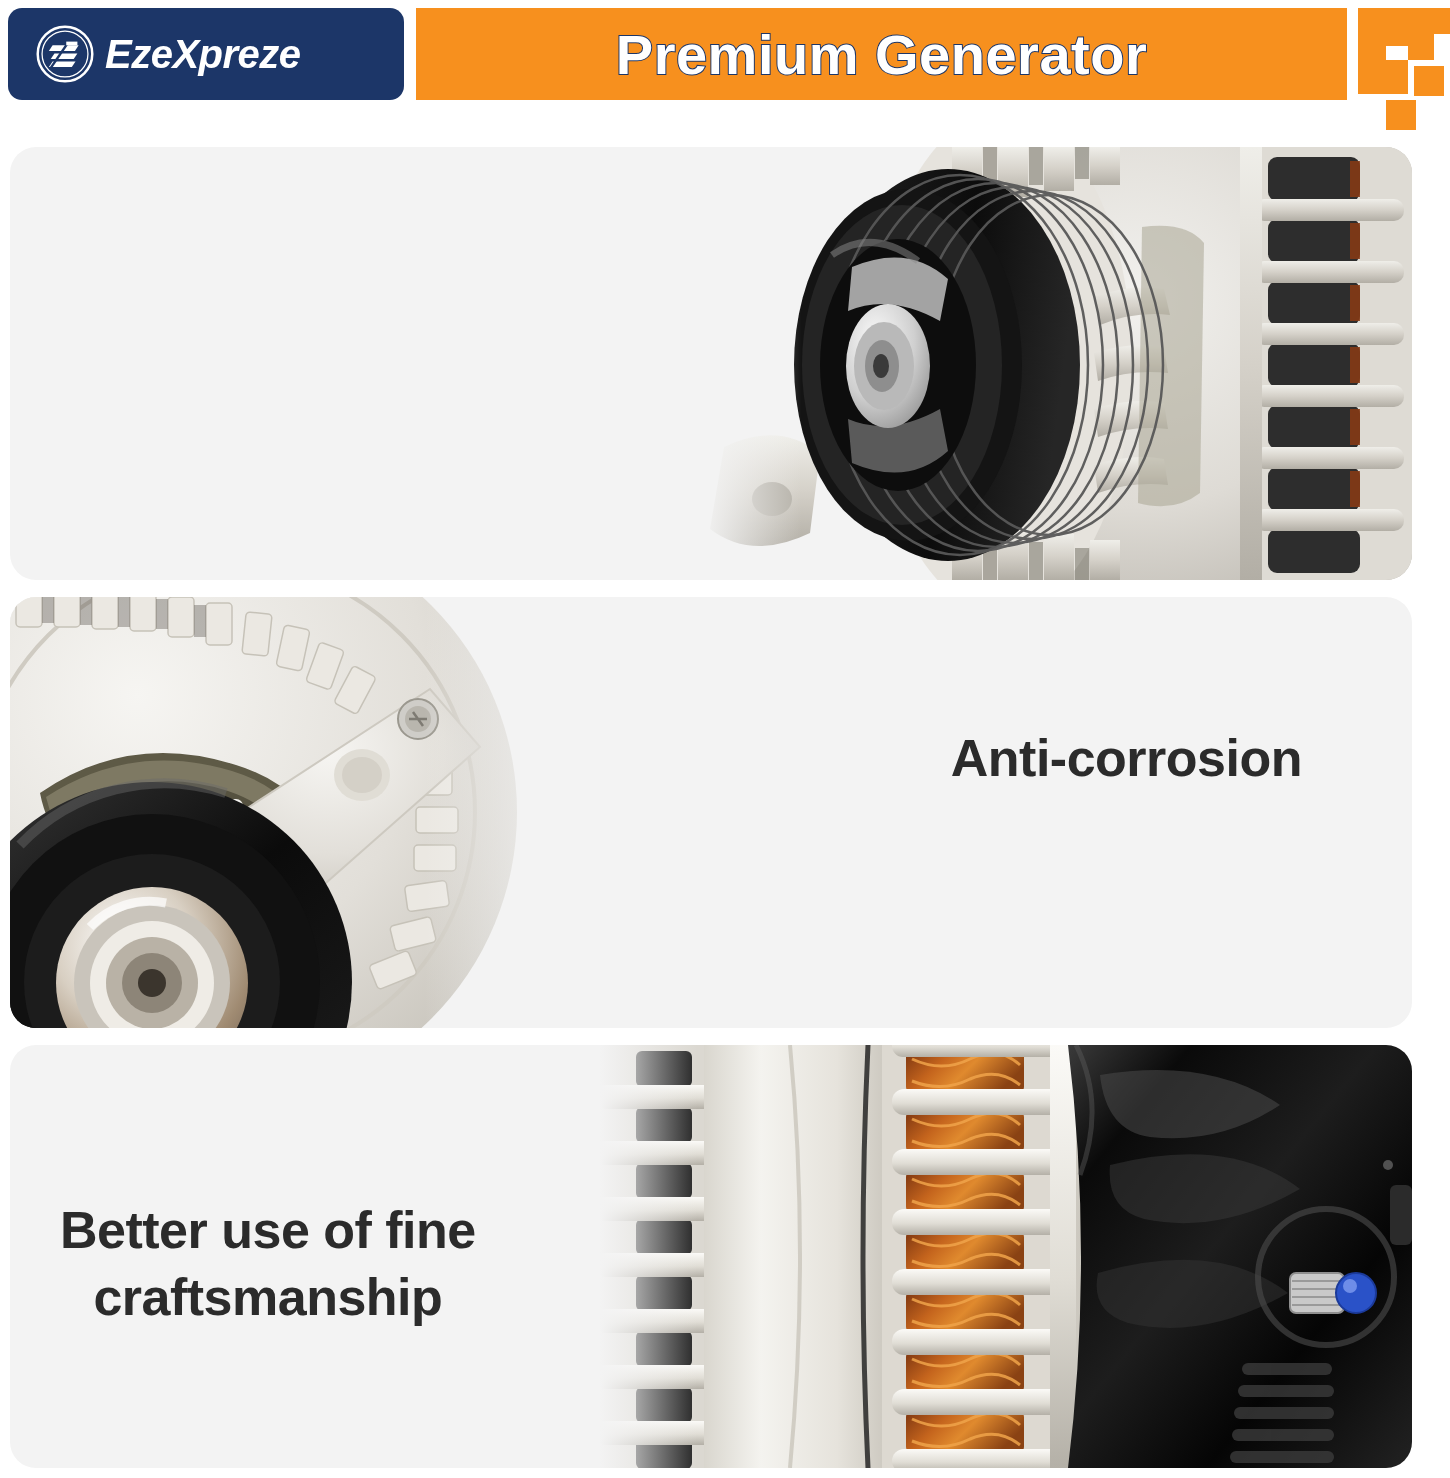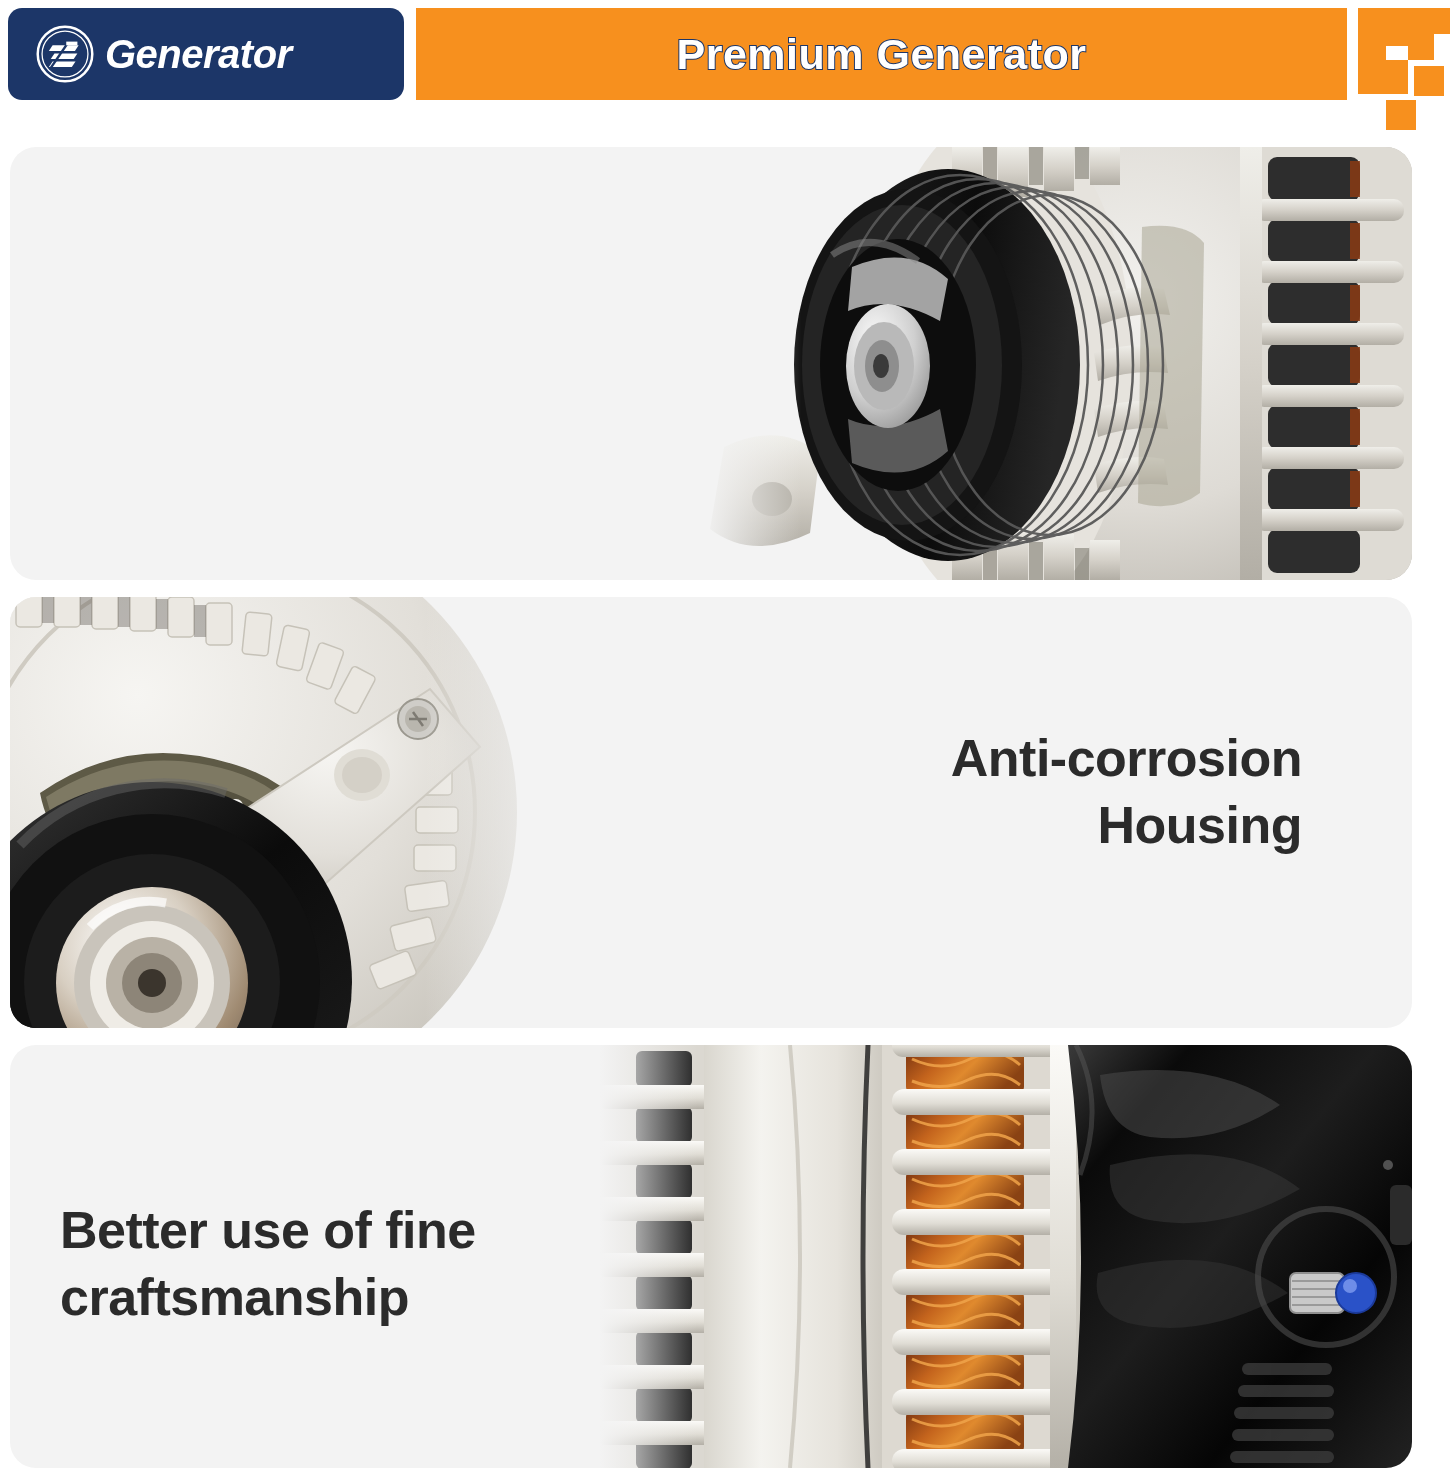--- a/index.html
+++ b/index.html
@@ -25,21 +25,21 @@
     letter-spacing:-0.5px;margin-left:9px;white-space:nowrap;
     font-family:"Liberation Sans", sans-serif;
   }
 
   .title-bar{
     position:absolute;left:416px;top:8px;width:931px;height:92px;
     background:#f7901e;
     display:flex;align-items:center;justify-content:center;
   }
   .title-text{
-    font-size:43px;font-weight:bold;color:#ffffff;
+    font-size:56px;font-weight:bold;color:#ffffff;
     letter-spacing:0.5px;white-space:nowrap;
     font-family:"Liberation Sans", sans-serif;
     -webkit-text-stroke:2px #1c3668;
     paint-order:stroke fill;
   }
 
   .deco{position:absolute;left:1358px;top:4px;width:92px;height:130px;}
 
   
   .panel{
@@ -51,21 +51,21 @@
   #panel-3{top:1045px;height:423px;}
 
   .panel-text{
     position:absolute;
     font-size:52px;font-weight:bold;color:#2b2b2b;
     line-height:1.28;letter-spacing:-0.5px;
     font-family:"Liberation Sans", sans-serif;
   }
   #panel-1 .panel-text{left:50px;top:148px;text-align:left;}
   #panel-2 .panel-text{right:110px;top:128px;text-align:right;}
-  #panel-3 .panel-text{left:50px;top:152px;text-align:left;}
+  #panel-3 .panel-text{left:50px;top:152px;text-align:center;}
 
   .photo{position:absolute;}
   #photo-1{right:0;top:0;width:710px;height:433px;}
   #photo-2{left:0;top:0;width:560px;height:431px;}
   #photo-3{right:0;top:0;width:812px;height:423px;}
 </style>
 </head>
 <body>
 
 <div class="header">
@@ -75,21 +75,21 @@
       <circle cx="50" cy="50" r="44" fill="none" stroke="#ffffff" stroke-width="4"></circle>
       <circle cx="50" cy="50" r="37" fill="none" stroke="#ffffff" stroke-width="2"></circle>
       <g fill="#ffffff">
         <path d="M30 36 L72 36 L66 45 L24 45 Z"></path>
         <path d="M33 49 L70 49 L64 58 L27 58 Z"></path>
         <path d="M30 62 L67 62 L61 71 L24 71 Z"></path>
       </g>
       <path d="M26 74 L56 30" stroke="#1c3668" stroke-width="4" fill="none"></path>
       <path d="M52 30 L70 30 L70 36 L52 36 Z" fill="#ffffff"></path>
     </svg>
-    <div class="brand-name">Generator</div>
+    <div class="brand-name">EzeXpreze</div>
   </div>
 
   <div class="title-bar">
     <div class="title-text">Premium Generator</div>
   </div>
 
   <svg class="deco" viewBox="0 0 92 130">
     <rect x="0" y="4" width="50" height="38" fill="#f7901e"></rect>
     <rect x="50" y="4" width="42" height="26" fill="#f7901e"></rect>
     <rect x="50" y="30" width="26" height="26" fill="#f7901e"></rect>
@@ -321,21 +321,20 @@
       <circle cx="142" cy="386" r="30" fill="#8d8578"></circle>
       <circle cx="142" cy="386" r="14" fill="#3b352d"></circle>
       <path d="M80 330 a82 82 0 0 1 76 -24" stroke="#ffffff" stroke-width="9" fill="none" opacity="0.7"></path>
     </g>
 
     <rect x="0" y="0" width="560" height="431" fill="url(#p2fade)"></rect>
   </svg>
 
   <div class="panel-text">
     <div>Anti-corrosion</div>
-    <div>Housing</div>
   </div>
 </div>
 
 <div class="panel" id="panel-3">
 
   <svg class="photo" id="photo-3" viewBox="0 0 812 423" preserveAspectRatio="xMidYMid slice">
     <defs>
       <linearGradient id="p3fade" x1="0" y1="0" x2="1" y2="0">
         <stop offset="0" stop-color="#f3f3f3" stop-opacity="1"></stop>
         <stop offset="0.12" stop-color="#f3f3f3" stop-opacity="0"></stop>

